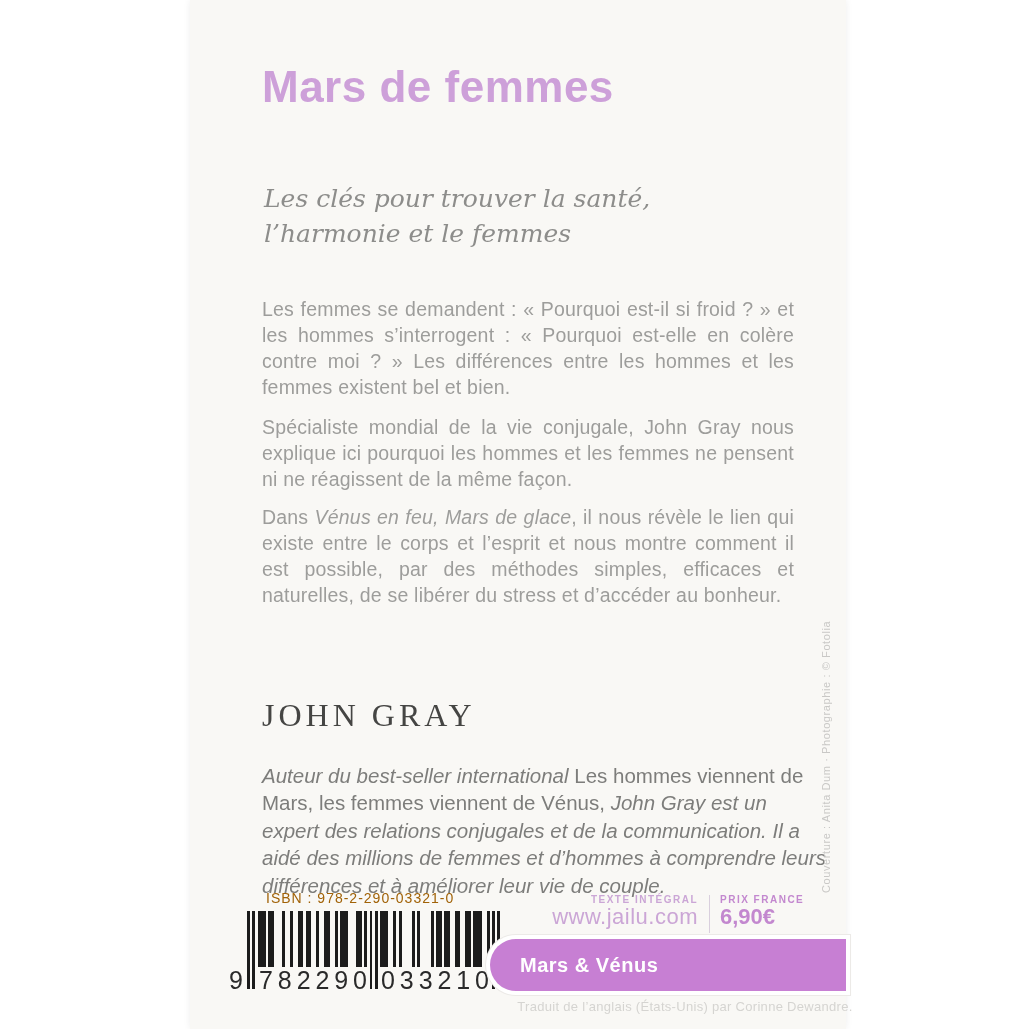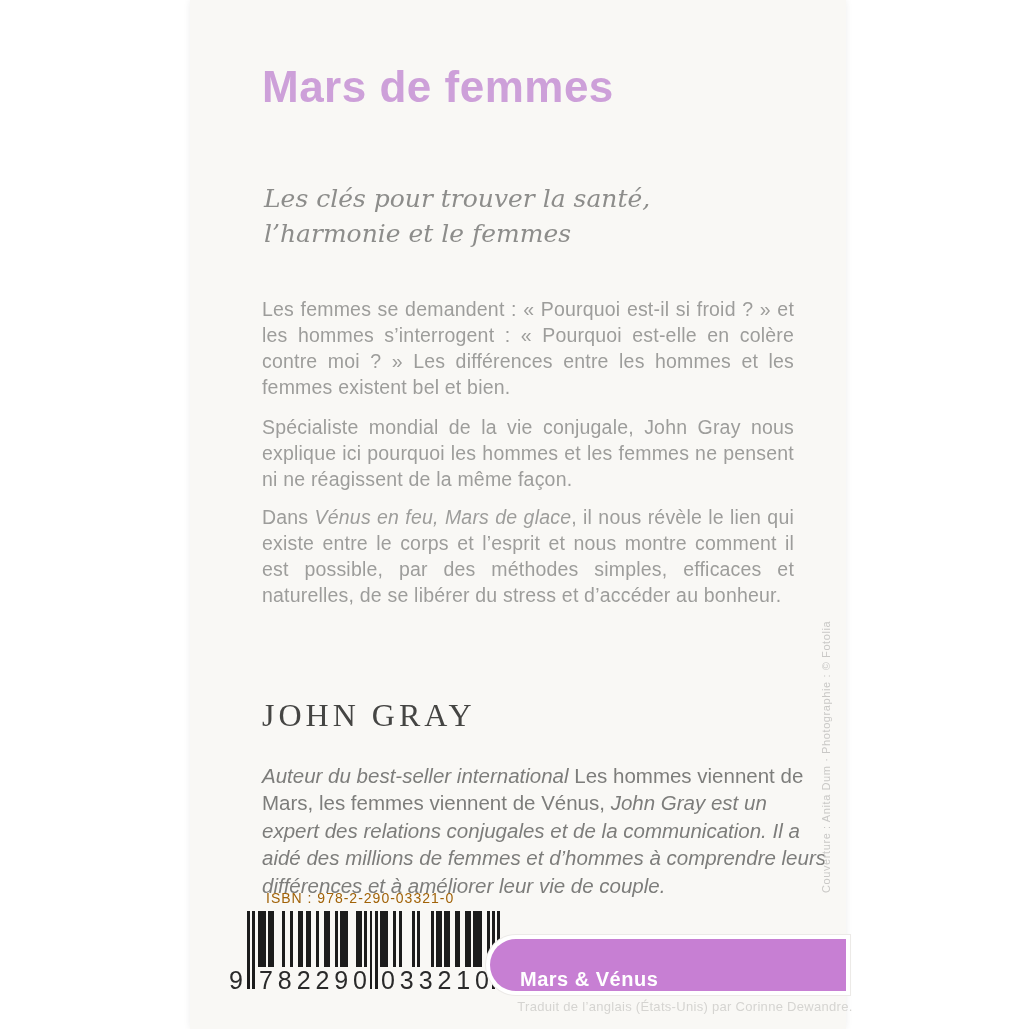--- a/index.html
+++ b/index.html
@@ -68,21 +68,21 @@
     position:absolute;right:120px;top:1px;width:1px;height:38px;background:#d9cfdd;
   }
   .jailu-right{
     position:absolute;right:10px;top:0;text-align:left;color:#c388cf;width:100px;
   }
   .price{font-size:22px;line-height:24px;font-weight:bold;}
   .band{
     position:absolute;left:300px;top:939px;width:356px;height:52px;
     background:#c77fd3;border-radius:26px 0 0 26px;
     box-shadow:0 0 0 4px #ffffff, 0 0 0 5px #eceae7;
-    display:flex;align-items:flex-end;
+    display:flex;align-items:center;
   }
   .band-label{
     color:#ffffff;font-size:20px;font-weight:bold;letter-spacing:0.5px;padding-left:30px;
   }
   .translation{
     position:absolute;left:280px;top:999px;width:430px;text-align:center;
     font-size:13px;color:#d5d4d1;letter-spacing:0.3px;
   }
   .side-credit{
     position:absolute;left:630px;top:893px;
@@ -181,20 +181,31 @@
             <span>0</span>
             <span>3</span>
             <span>3</span>
             <span>2</span>
             <span>1</span>
             <span>0</span>
           </span>
       </div>
     </div>
 
+    <div class="jailu-block">
+      <div class="jailu-left">
+        <div class="small-caps-label">TEXTE INTÉGRAL</div>
+        <div class="website">www.jailu.com</div>
+      </div>
+      <div class="jailu-sep"></div>
+      <div class="jailu-right">
+        <div class="small-caps-label">PRIX FRANCE</div>
+        <div class="price">6,90€</div>
+      </div>
+    </div>
 
     <div class="band">
       <span class="band-label">Mars &amp; Vénus</span>
     </div>
 
     <div class="translation">Traduit de l’anglais (États-Unis) par Corinne Dewandre.</div>
 
     <div class="side-credit">Couverture : Anita Dum · Photographie : © Fotolia</div>
 
   </div>

